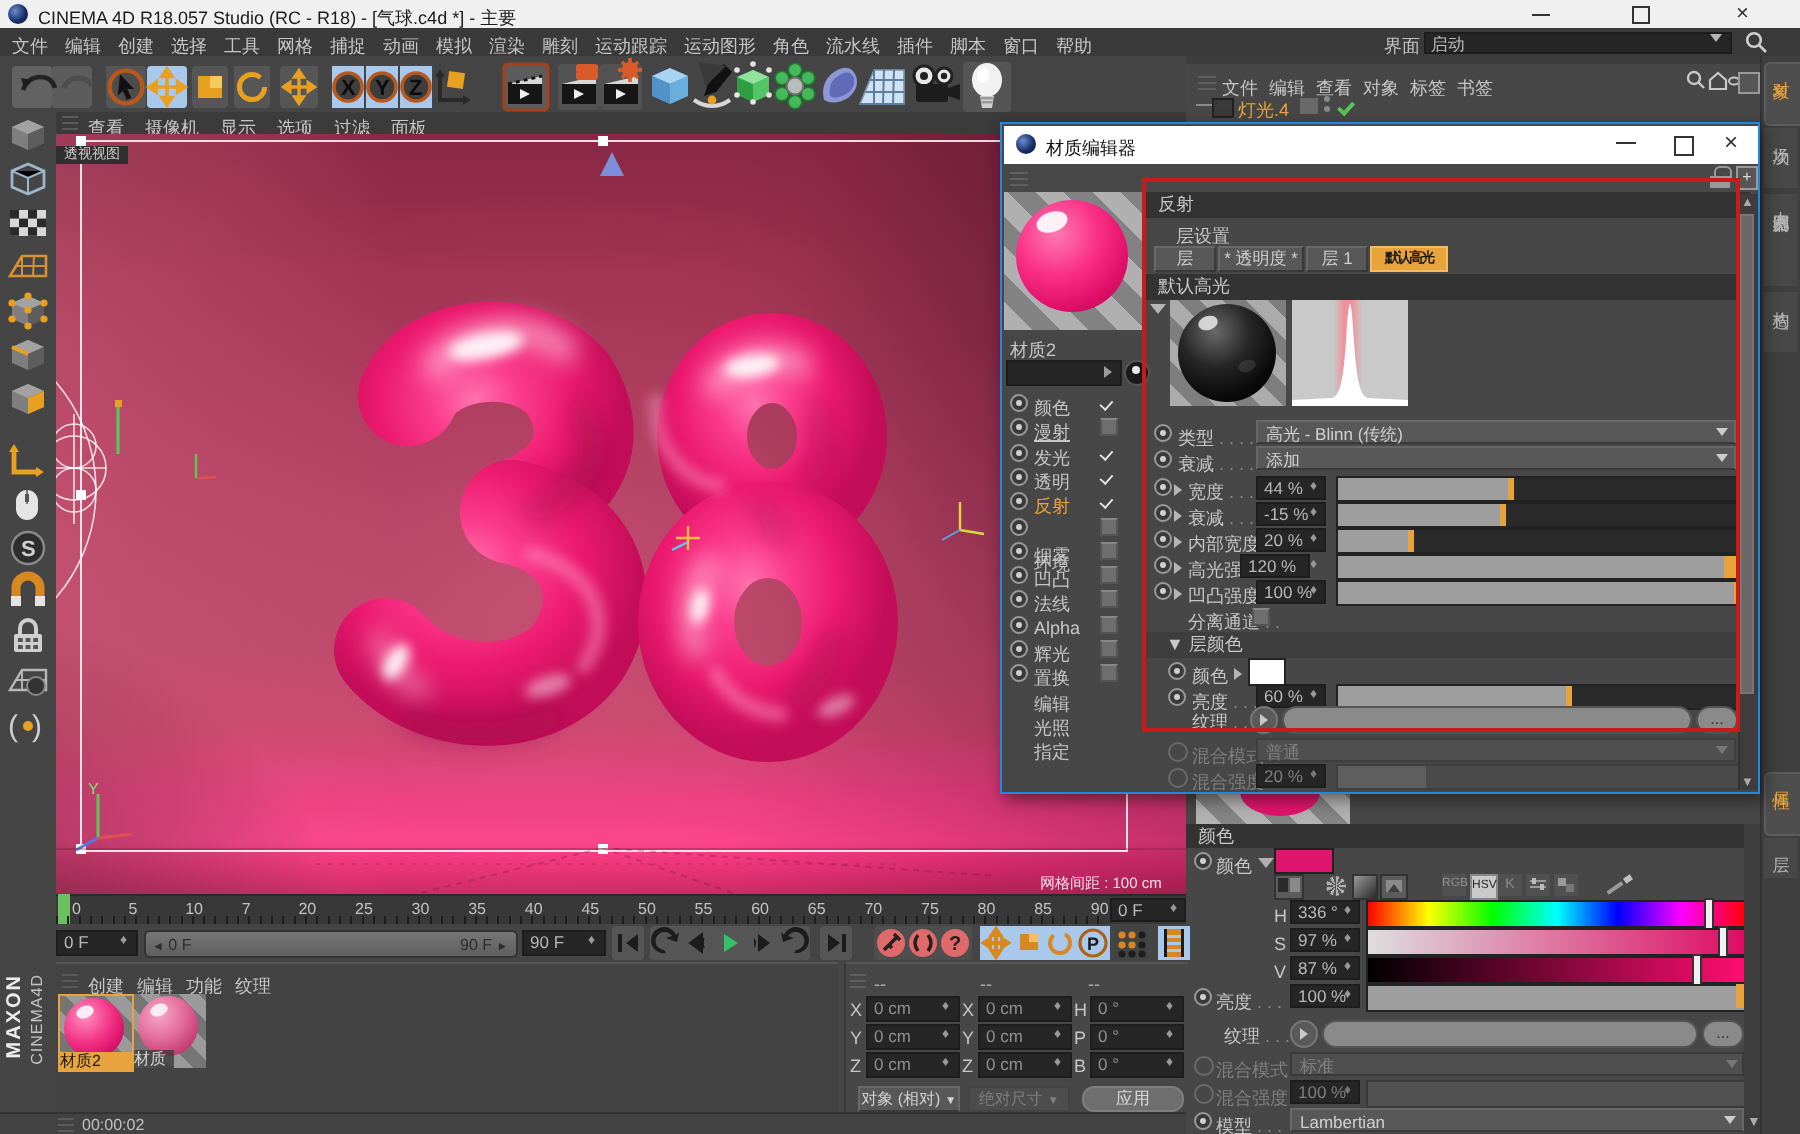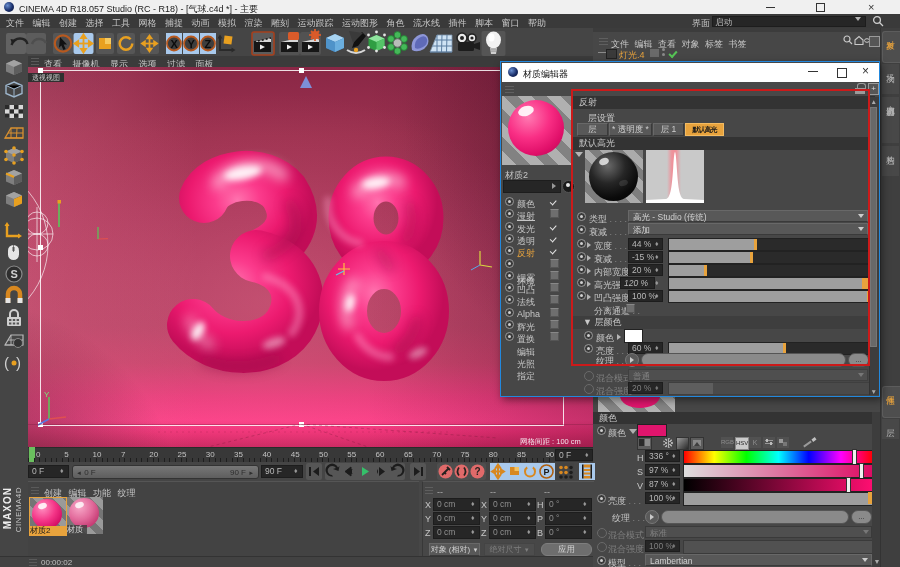--- a/index.html
+++ b/index.html
@@ -785,21 +785,21 @@
 <div class="a" style="left:646px;top:150px;width:58px;height:53px;background:#c9c9c9;overflow:hidden;">
  <div style="position:absolute;left:21px;top:0;width:14px;height:53px;background:linear-gradient(90deg,rgba(244,150,160,0),rgba(243,140,150,0.9) 35%,rgba(243,140,150,0.9) 65%,rgba(244,150,160,0));"></div>
  <svg width="58" height="53" style="position:absolute;left:0;top:0;">
       <path d="M0 53 L0 50 L20 49 C25 48 26 34 27.2 18 C27.8 6 28.6 2 29 2 C29.4 2 30.2 6 30.8 18 C32 34 33 48 38 49 L58 50 L58 53 Z" fill="#ffffff"></path>
     </svg>
 
 </div>
 
 <div class="rad" style="left:577px;top:212px;"></div>
 <div class="a" style="left:589px;top:213px;font-size:9px;color:#c6c6c6;">类型 <span style="color:#8a8a8a;">. . . . .</span></div>
-<div class="a" style="left:628px;top:210px;width:240px;height:12px;background:#585858;border:1px solid #686868;border-bottom-color:#3a3a3a;color:#d0d0d0;font-size:8.5px;line-height:12px;padding-left:4px;box-sizing:border-box;">高光 - Studio  (传统)</div>
+<div class="a" style="left:628px;top:210px;width:240px;height:12px;background:#585858;border:1px solid #686868;border-bottom-color:#3a3a3a;color:#d0d0d0;font-size:8.5px;line-height:12px;padding-left:4px;box-sizing:border-box;">高光 - Blinn  (传统)</div>
 <div class="a" style="left:858px;top:214px;width:0;height:0;border-left:3.5px solid transparent;border-right:3.5px solid transparent;border-top:4.5px solid #ccc;"></div>
 <div class="rad" style="left:577px;top:225px;"></div>
 <div class="a" style="left:589px;top:226px;font-size:9px;color:#c6c6c6;">衰减 <span style="color:#8a8a8a;">. . . . .</span></div>
 <div class="a" style="left:628px;top:223px;width:240px;height:12px;background:#585858;border:1px solid #686868;border-bottom-color:#3a3a3a;color:#d0d0d0;font-size:8.5px;line-height:12px;padding-left:4px;box-sizing:border-box;">添加</div>
 <div class="a" style="left:858px;top:227px;width:0;height:0;border-left:3.5px solid transparent;border-right:3.5px solid transparent;border-top:4.5px solid #ccc;"></div>
 <div class="rad" style="left:577px;top:239px;"></div>
 <div class="a" style="left:587px;top:241px;">
     <div class="tri-r" style="left:0;top:1px;"></div>
   </div>
 <div class="a" style="left:594px;top:240px;font-size:9px;color:#c6c6c6;">宽度 <span style="color:#8a8a8a;">. . . .</span></div>
@@ -829,21 +829,21 @@
 <div class="a" style="left:655px;top:266px;font-size:7px;color:#999;">♦</div>
 <div class="a" style="left:668px;top:264px;width:200px;height:11px;background:#2a2a2a;border:1px solid #222;">
     <div style="position:absolute;left:0;top:0;width:35px;height:11px;background:#9e9e9e;"></div>
     <div style="position:absolute;left:35px;top:0;width:2.5px;height:11px;background:#e8a33d;"></div>
   </div>
 <div class="rad" style="left:577px;top:278px;"></div>
 <div class="a" style="left:587px;top:280px;">
     <div class="tri-r" style="left:0;top:1px;"></div>
   </div>
 <div class="a" style="left:594px;top:279px;font-size:9px;color:#c6c6c6;">高光强度 <span style="color:#8a8a8a;"></span></div>
-<div class="fld" style="left:620px;top:277px;width:33px;height:10px;font-style:italic;"><span style="padding-left:3px;">120 %</span></div>
+<div class="fld" style="left:620px;top:277px;width:33px;height:10px;"><span style="padding-left:3px;">120 %</span></div>
 <div class="a" style="left:655px;top:279px;font-size:7px;color:#999;">♦</div>
 <div class="a" style="left:668px;top:277px;width:200px;height:11px;background:#2a2a2a;border:1px solid #222;">
     <div style="position:absolute;left:0;top:0;width:193px;height:11px;background:#9e9e9e;"></div>
     <div style="position:absolute;left:193px;top:0;width:6px;height:11px;background:#e8a33d;"></div>
   </div>
 <div class="rad" style="left:577px;top:291px;"></div>
 <div class="a" style="left:587px;top:293px;">
     <div class="tri-r" style="left:0;top:1px;"></div>
   </div>
 <div class="a" style="left:594px;top:292px;font-size:9px;color:#c6c6c6;">凹凸强度 <span style="color:#8a8a8a;"></span></div>

